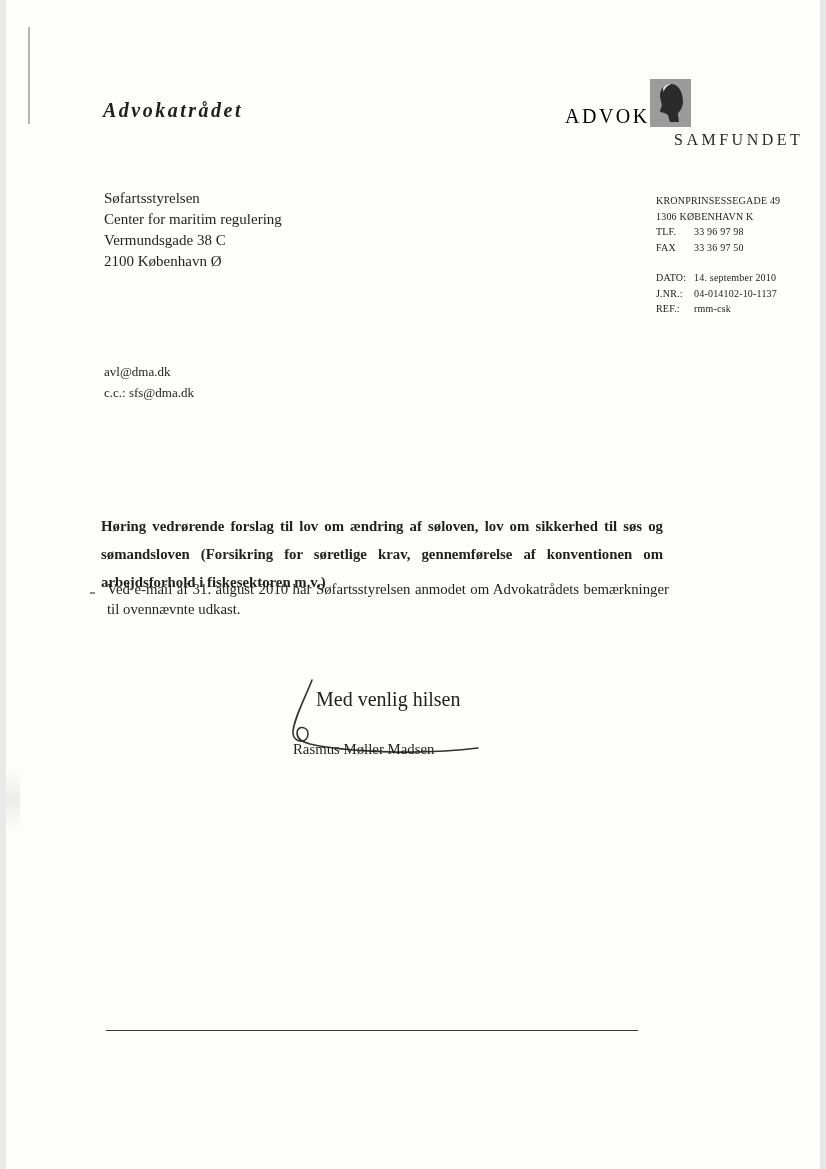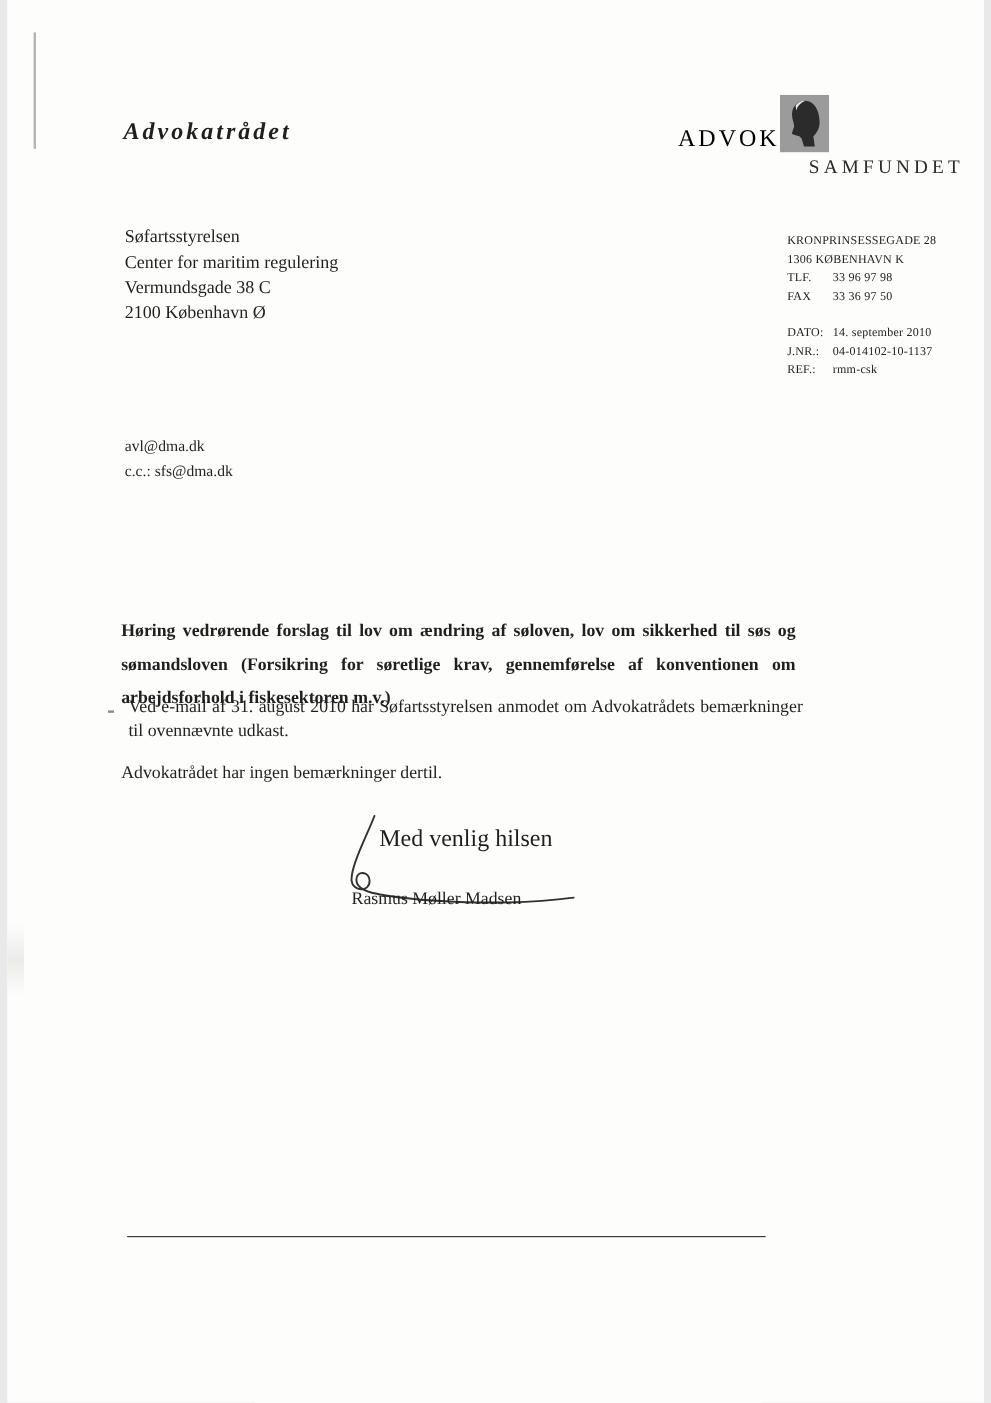--- a/index.html
+++ b/index.html
@@ -80,21 +80,21 @@
   <div class="logo-samfundet">SAMFUNDET</div>
 
   <div class="recipient">
     <div>Søfartsstyrelsen</div>
     <div>Center for maritim regulering</div>
     <div>Vermundsgade 38 C</div>
     <div>2100 København Ø</div>
   </div>
 
   <div class="contact">
-    <div>KRONPRINSESSEGADE 28</div>
+    <div>KRONPRINSESSEGADE 49</div>
     <div>1306 KØBENHAVN K</div>
     <div class="row">
       <span class="lbl">TLF.</span>
       <span>33 96 97 98</span>
     </div>
     <div class="row">
       <span class="lbl">FAX</span>
       <span>33 36 97 50</span>
     </div>
     <div class="gap"></div>
@@ -112,21 +112,20 @@
     </div>
   </div>
 
   <div class="emails">
     <div>avl@dma.dk</div>
     <div>c.c.: sfs@dma.dk</div>
   </div>
 
   <div class="subject">Høring vedrørende forslag til lov om ændring af søloven, lov om sikkerhed til søs og sømandsloven (Forsikring for søretlige krav, gennemførelse af konventionen om arbejdsforhold i fiskesektoren m.v.)</div>
   <div class="para1">Ved e-mail af 31. august 2010 har Søfartsstyrelsen anmodet om Advokatrådets bemærkninger til ovennævnte udkast.</div>
-  <div class="para2">Advokatrådet har ingen bemærkninger dertil.</div>
 
   <div class="closing">Med venlig hilsen</div>
 
   <svg class="signature-svg" viewBox="0 0 215 84" aria-hidden="true">
     <path d="M46 4 C40 20 26 46 27 58 C28 67 42 68 42 58 C42 50 31 49 31 57 C31 62 36 66 44 68 C75 75 150 80 212 72" fill="none" stroke="#1c1c1c" stroke-width="1.6" stroke-linecap="round" opacity="0.9"></path>
   </svg>
 
   <div class="signer">Rasmus Møller Madsen</div>
 
   <div class="footer-rule"></div>

